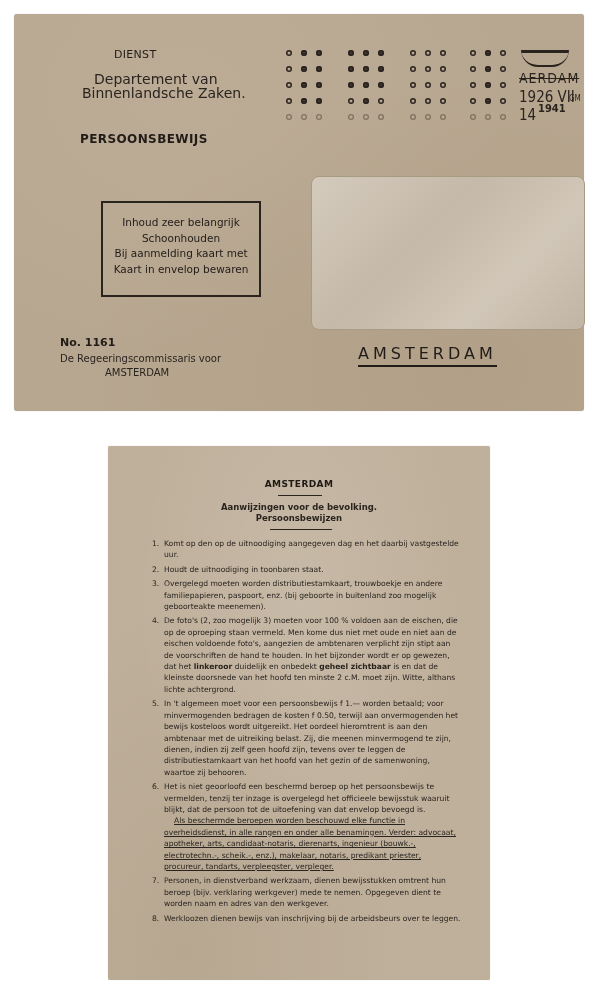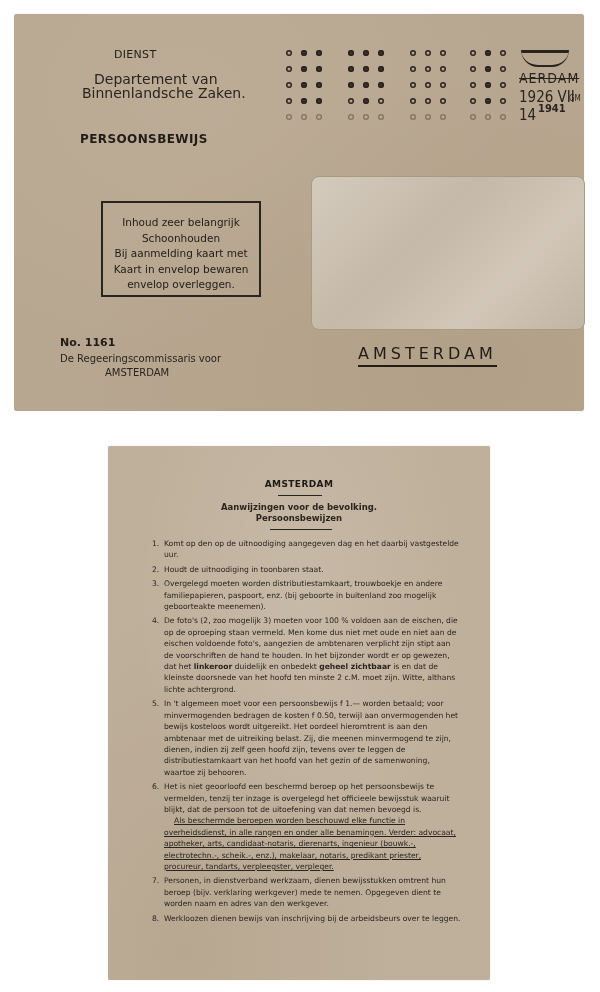--- a/index.html
+++ b/index.html
@@ -153,21 +153,20 @@
     <div class="pm-date">1926 VII 14</div>
     <div class="pm-year">1941</div>
     <div class="pm-side">GM</div>
   </div>
 
   <div class="notice-box">
     <div>Inhoud zeer belangrijk</div>
     <div>Schoonhouden</div>
     <div>Bij aanmelding kaart met</div>
     <div>Kaart in envelop bewaren</div>
-    <div>envelop overleggen.</div>
   </div>
 
   <div class="window"></div>
 
   <div class="env-no">No. 1161</div>
   <div class="env-regc">
     <div>De Regeeringscommissaris voor</div>
     <div>AMSTERDAM</div>
   </div>
   <div class="env-ams">AMSTERDAM</div>
@@ -198,21 +197,21 @@
     <div class="item">
       <span class="num">4.</span>
       <span>De foto's (2, zoo mogelijk 3) moeten voor 100 % voldoen aan de eischen, die op de oproeping staan vermeld. Men kome dus niet met oude en niet aan de eischen voldoende foto's, aangezien de ambtenaren verplicht zijn stipt aan de voorschriften de hand te houden. In het bijzonder wordt er op gewezen, dat het </span><b>linkeroor</b><span> duidelijk en onbedekt </span><b>geheel zichtbaar</b><span> is en dat de kleinste doorsnede van het hoofd ten minste 2 c.M. moet zijn. Witte, althans lichte achtergrond.</span>
     </div>
     <div class="item">
       <span class="num">5.</span>
       <span>In 't algemeen moet voor een persoonsbewijs f 1.— worden betaald; voor minvermogenden bedragen de kosten f 0.50, terwijl aan onvermogenden het bewijs kosteloos wordt uitgereikt. Het oordeel hieromtrent is aan den ambtenaar met de uitreiking belast. Zij, die meenen minvermogend te zijn, dienen, indien zij zelf geen hoofd zijn, tevens over te leggen de distributiestamkaart van het hoofd van het gezin of de samenwoning, waartoe zij behooren.</span>
     </div>
     <div class="item">
       <span class="num">6.</span>
-      <span>Het is niet geoorloofd een beschermd beroep op het persoonsbewijs te vermelden, tenzij ter inzage is overgelegd het officieele bewijsstuk waaruit blijkt, dat de persoon tot de uitoefening van dat nemen bevoegd is.</span>
+      <span>Het is niet geoorloofd een beschermd beroep op het persoonsbewijs te vermelden, tenzij ter inzage is overgelegd het officieele bewijsstuk waaruit blijkt, dat de persoon tot de uitoefening van dat envelop bevoegd is.</span>
       <div class="para">Als beschermde beroepen worden beschouwd elke functie in overheidsdienst, in alle rangen en onder alle benamingen. Verder: advocaat, apotheker, arts, candidaat-notaris, dierenarts, ingenieur (bouwk.-, electrotechn.-, scheik.-, enz.), makelaar, notaris, predikant priester, procureur, tandarts, verpleegster, verpleger.</div>
     </div>
     <div class="item">
       <span class="num">7.</span>
       <span>Personen, in dienstverband werkzaam, dienen bewijsstukken omtrent hun beroep (bijv. verklaring werkgever) mede te nemen. Opgegeven dient te worden naam en adres van den werkgever.</span>
     </div>
     <div class="item">
       <span class="num">8.</span>
       <span>Werkloozen dienen bewijs van inschrijving bij de arbeidsbeurs over te leggen.</span>
     </div>

